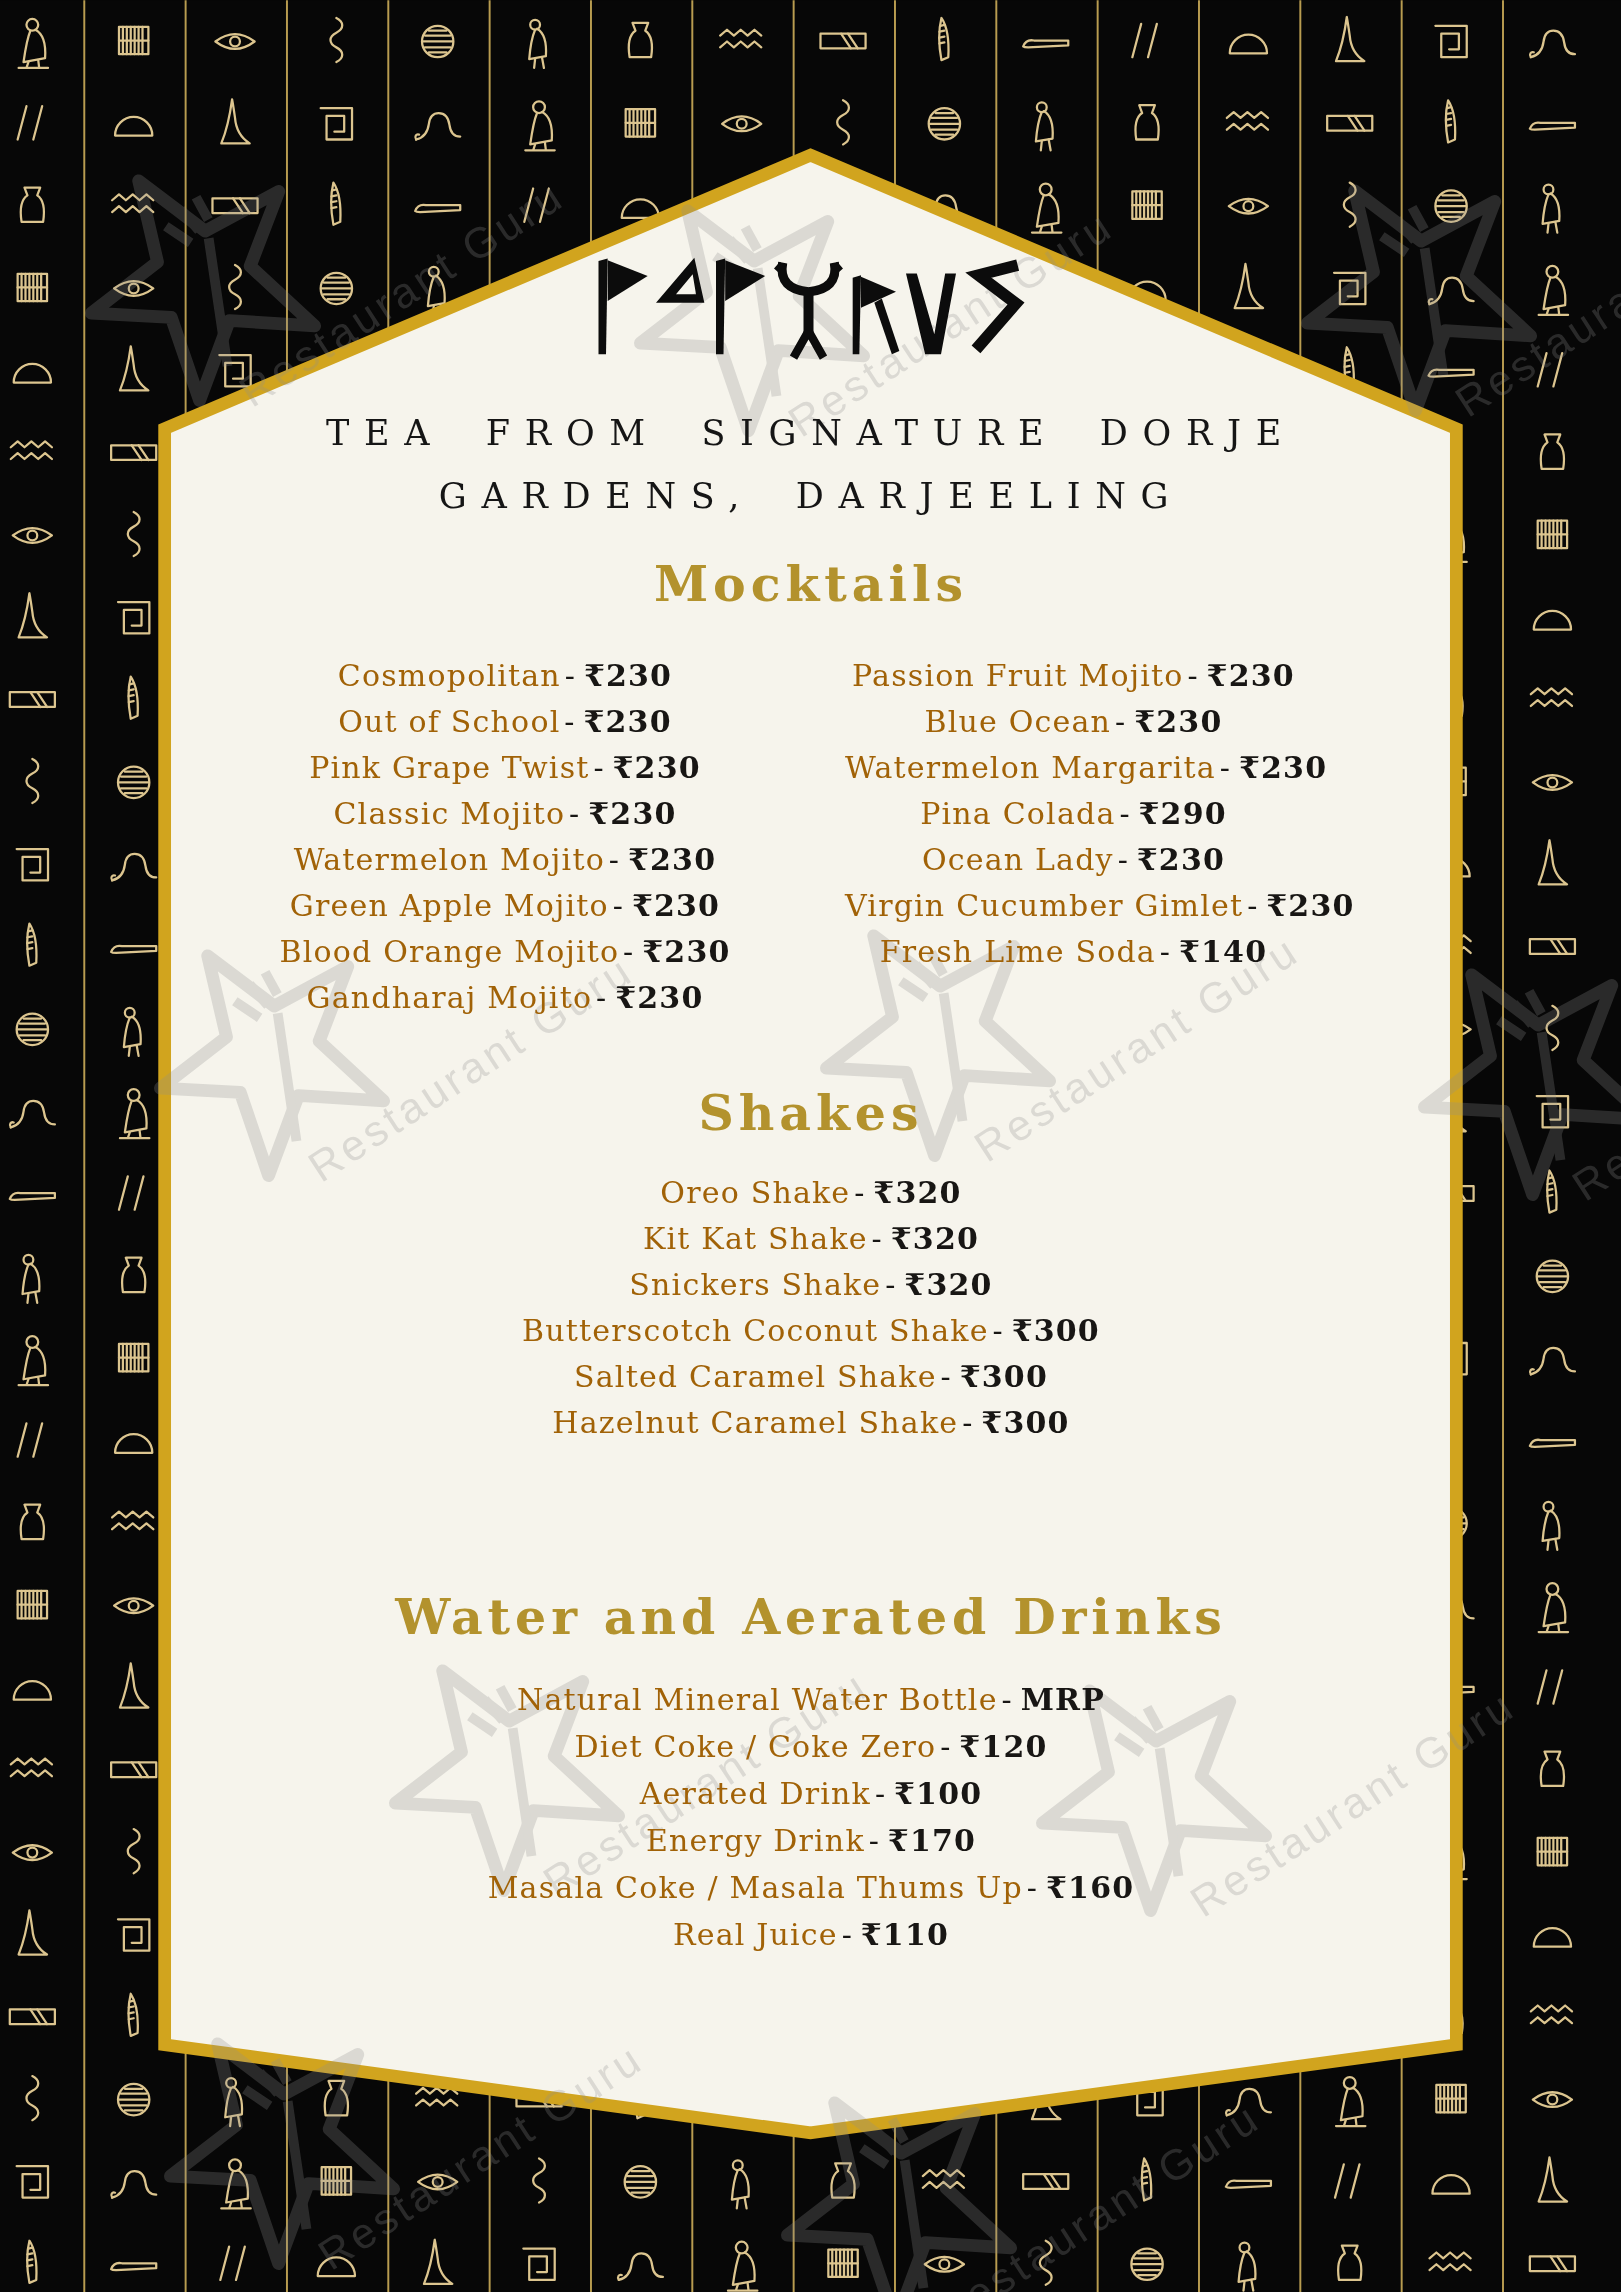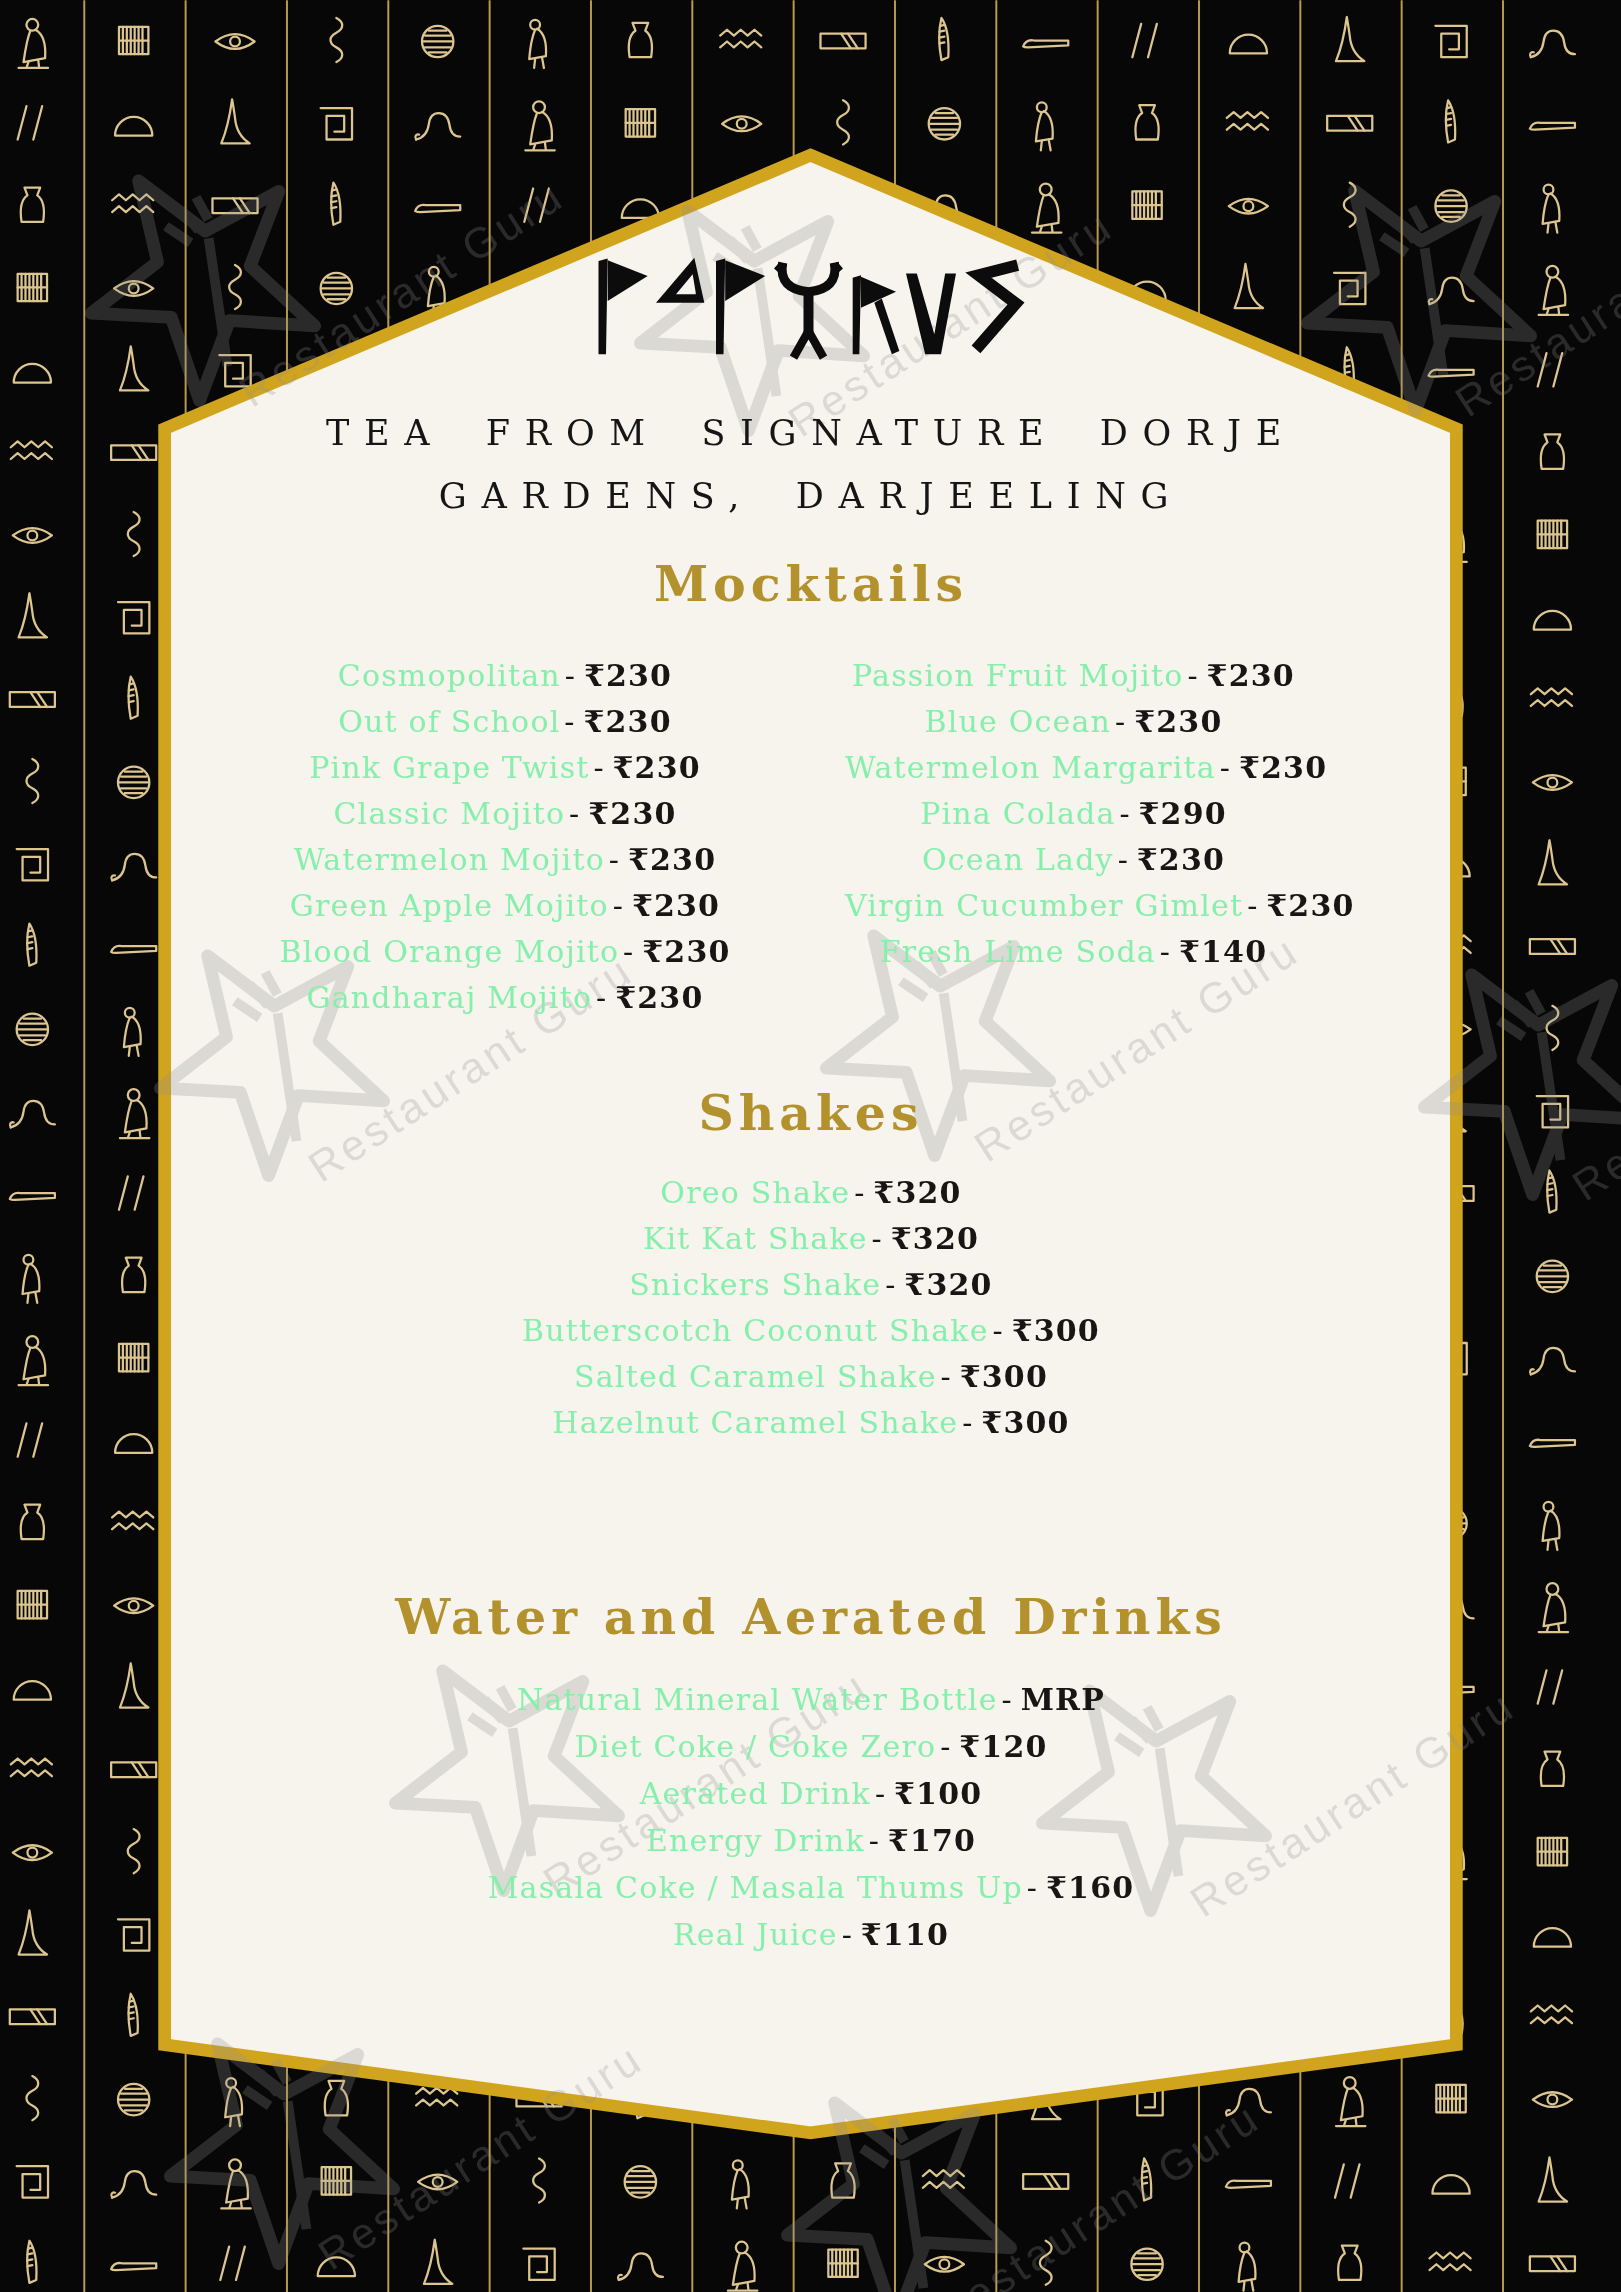--- a/index.html
+++ b/index.html
@@ -19,21 +19,21 @@
   .logo-wrap{top:96px;}
   .logo-wrap svg{display:block;margin:0 auto;}
   .sr-only{position:absolute;width:1px;height:1px;overflow:hidden;clip:rect(0 0 0 0);white-space:nowrap;}
   .tagline{top:247px;color:#151515;font-size:35px;letter-spacing:.42em;word-spacing:.45em;
            line-height:63px;font-weight:500;}
   .gold-heading{color:#b3922d;font-size:49px;letter-spacing:.1em;font-weight:700;white-space:nowrap;}
   .h-mocktails{top:400px;}
   .h-shakes{top:929px;}
   .h-water{top:1433px;}
   .menu-item{white-space:nowrap;font-size:30px;letter-spacing:.04em;color:#181614;line-height:46px;}
-  .iname{color:#86efac;}
+  .iname{color:#a16207;}
   .isep{margin:0 7.8px 0 3.9px;}
   .iprice{font-weight:600;}
   .mock-col1{top:498px;left:0;width:680px;}
   .mock-col2{top:498px;left:680px;width:457px;}
   .shakes-list{top:1015px;}
   .water-list{top:1521px;line-height:47px;}
   .water-list .menu-item{line-height:47px;}
 </style>
 </head>
 <body>

